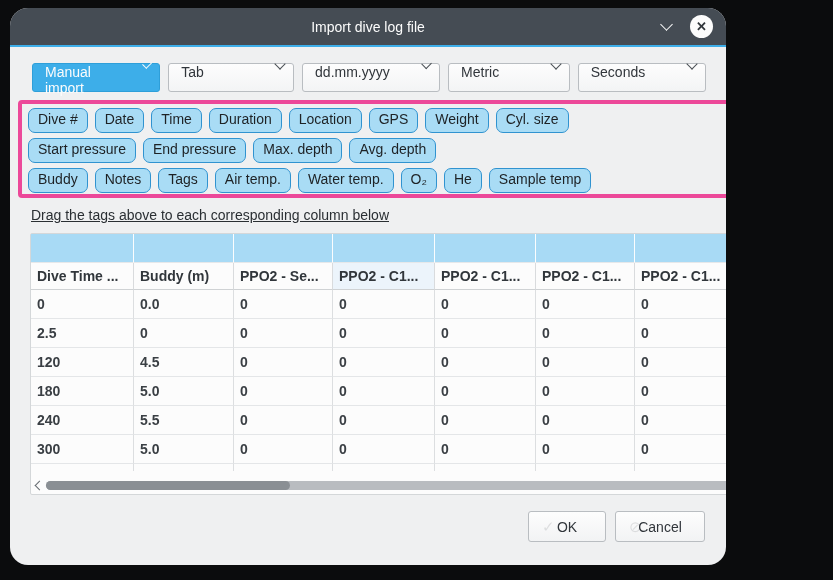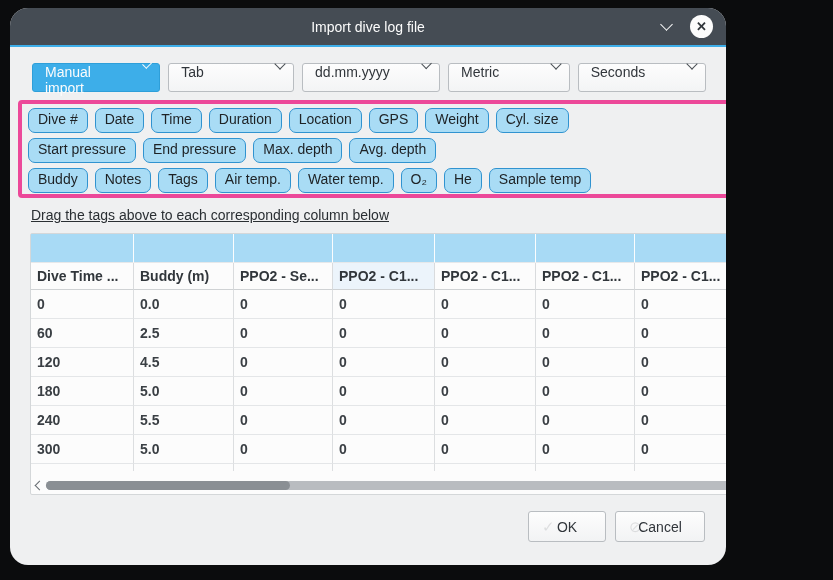--- a/index.html
+++ b/index.html
@@ -208,21 +208,20 @@
             <div class="td">0</div>
             <div class="td">0.0</div>
             <div class="td">0</div>
             <div class="td">0</div>
             <div class="td">0</div>
             <div class="td">0</div>
             <div class="td">0</div>
             <div class="td">0</div>
           </div>
           <div class="grid-row">
-            <div class="td">60</div>
             <div class="td">2.5</div>
             <div class="td">0</div>
             <div class="td">0</div>
             <div class="td">0</div>
             <div class="td">0</div>
             <div class="td">0</div>
             <div class="td">0</div>
           </div>
           <div class="grid-row">
             <div class="td">120</div>

